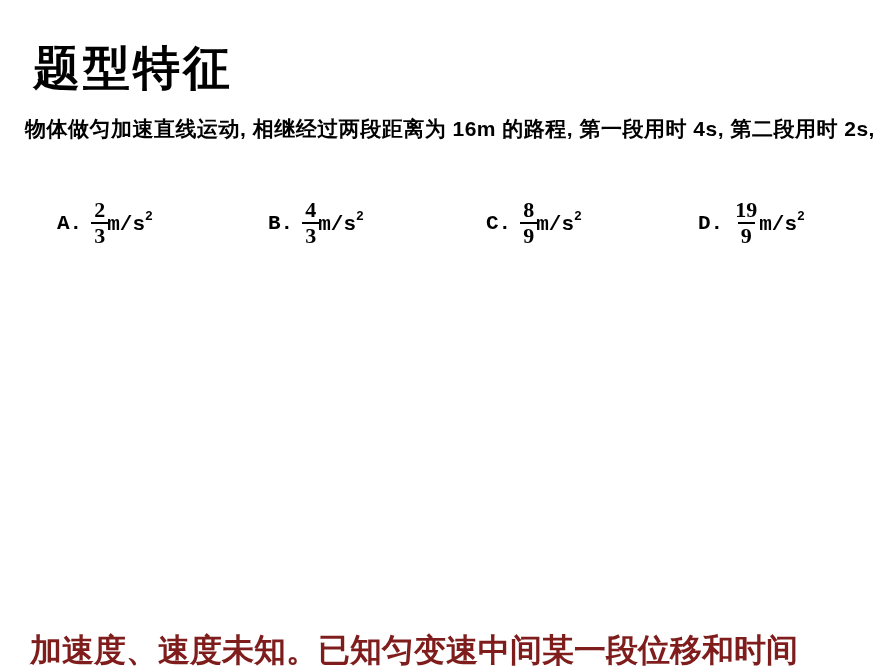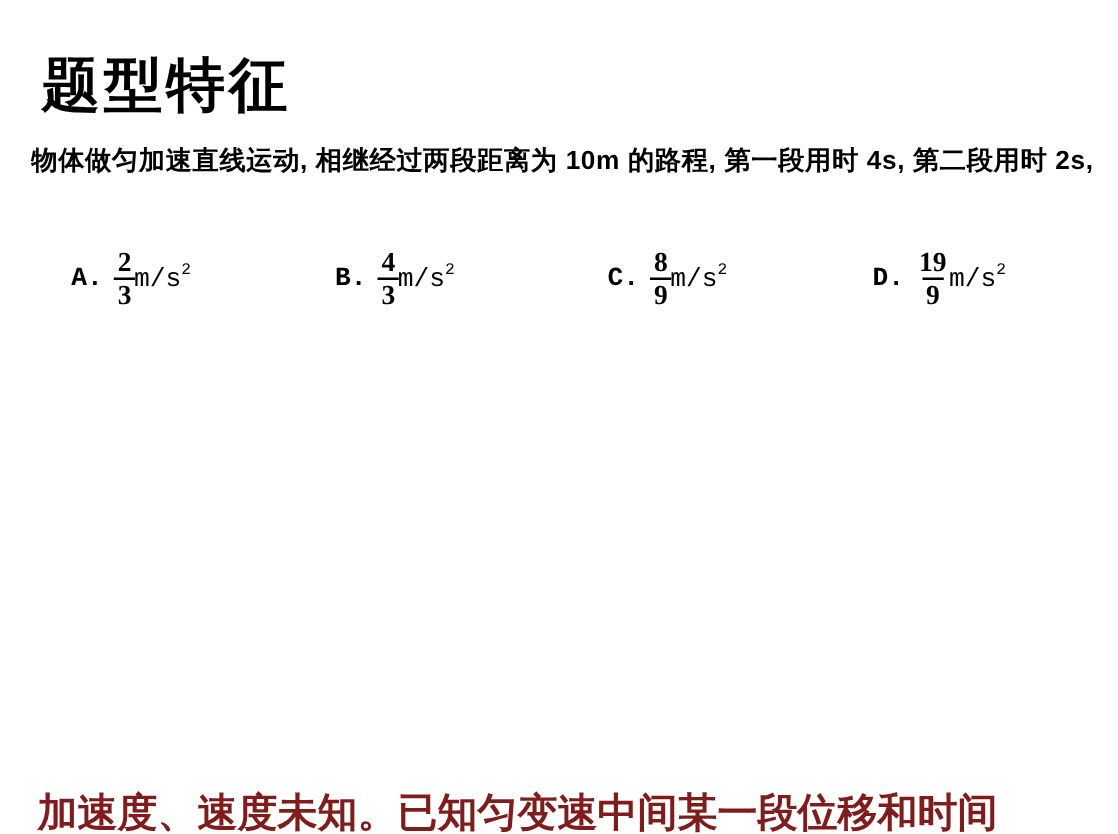--- a/index.html
+++ b/index.html
@@ -64,21 +64,21 @@
     align-items: center;
     font-family: "Liberation Serif", serif;
     font-weight: bold;
     font-size: 22px;
     line-height: 1.1;
   }
   .frac .num { padding: 0 3px; }
   .frac .den { border-top: 2px solid #000; padding: 0 3px; }
   .unit {
     font-family: "Liberation Mono", monospace;
-    font-weight: normal;
+    font-weight: bold;
     font-size: 21px;
     margin-left: -1px;
     white-space: nowrap;
   }
   .unit sup {
     font-size: 13px;
     position: relative;
     top: -2px;
   }
   .key-point {
@@ -91,21 +91,21 @@
   }
 </style>
 </head>
 <body>
 
 <div class="slide">
 
   <div class="slide-title">题型特征</div>
 
   <div class="problem">
-    <div>物体做匀加速直线运动, 相继经过两段距离为 10m 的路程, 第一段用时 4s, 第二段用时 2s,</div>
+    <div>物体做匀加速直线运动, 相继经过两段距离为 16m 的路程, 第一段用时 4s, 第二段用时 2s,</div>
   </div>
 
   <div class="options-row">
 
     <div class="option option-a">
       <span class="opt-label">A.</span>
       <span class="frac">
         <span class="num">2</span>
         <span class="den">3</span>
       </span>

